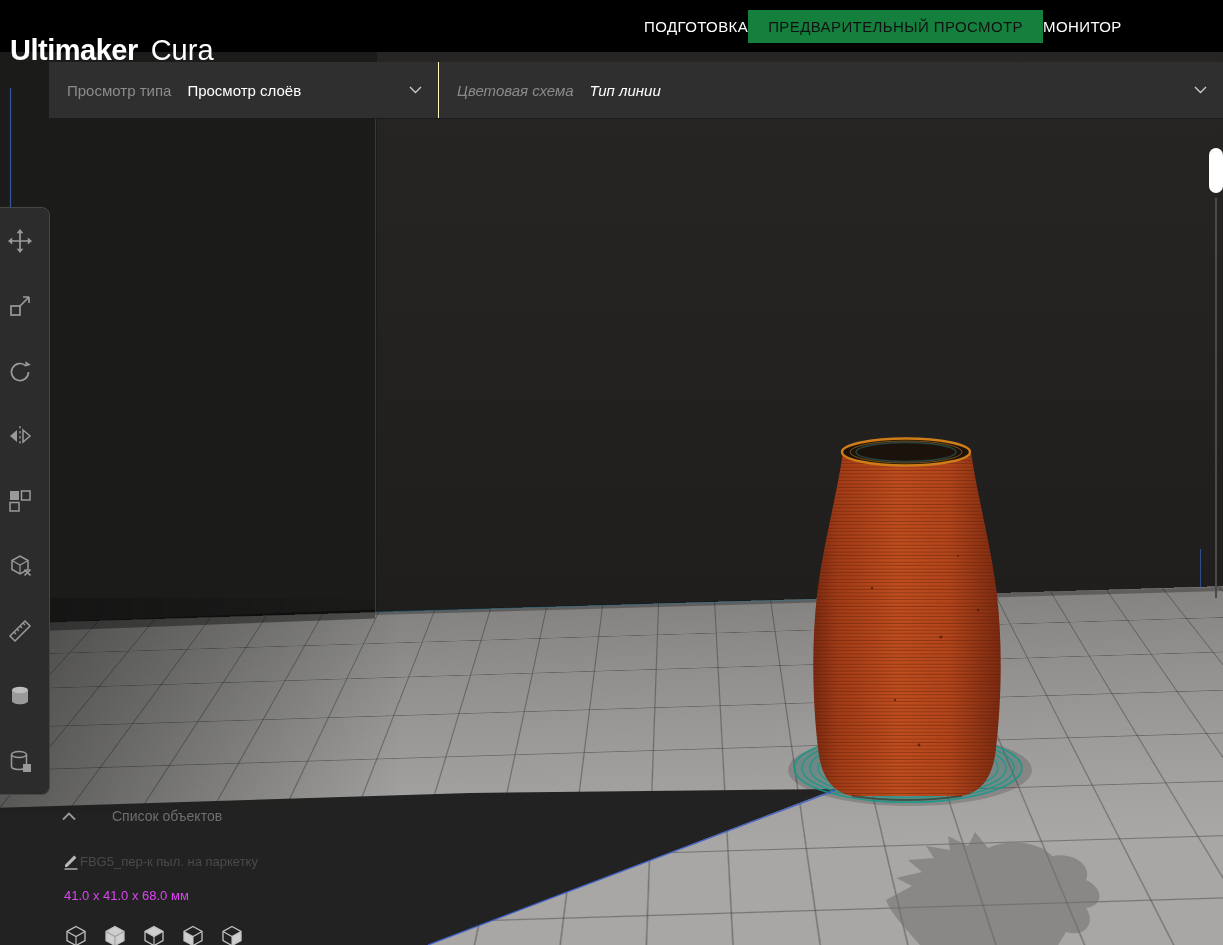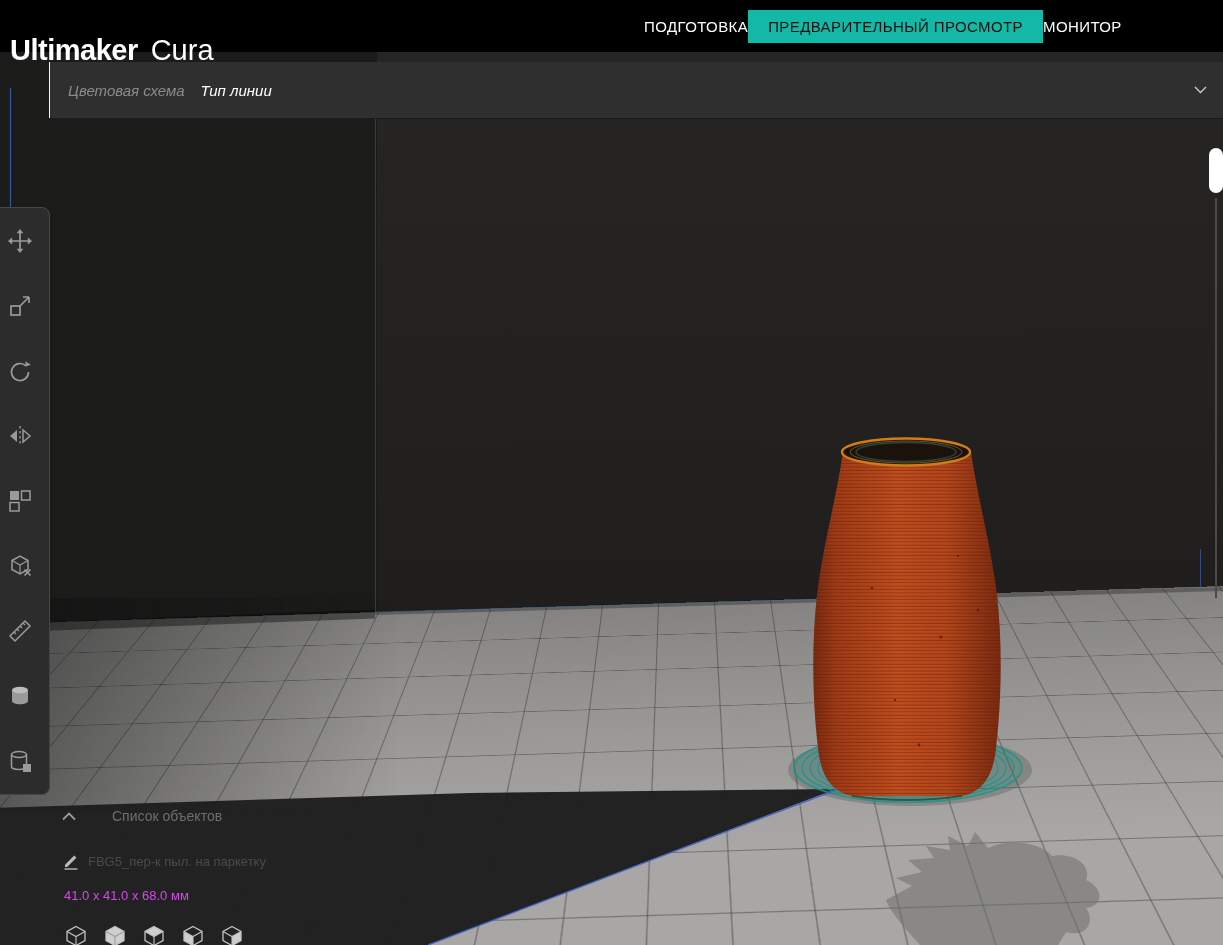--- a/index.html
+++ b/index.html
@@ -29,21 +29,21 @@
 
   
   .header { position:absolute; top:0; left:0; right:0; height:52px; background:#000;
     z-index:10; display:flex; align-items:center; }
   .logo { margin-left:10px; display:flex; align-items:baseline; gap:13px; white-space:nowrap; }
   .logo-bold { font-size:29px; font-weight:700; color:#fff; letter-spacing:-0.5px; }
   .logo-light { font-size:29px; font-weight:300; color:#ffffff;margin-top:48px; }
   .tabs { position:absolute; left:644px; top:0; height:52px; display:flex;
     align-items:center; white-space:nowrap; }
   .tab { font-size:15px; color:#fff; letter-spacing:.4px; }
-  .tab.active { background:#14b8a6; color:#111; height:33px; display:flex;
+  .tab.active { background:#15803d; color:#111; height:33px; display:flex;
     align-items:center; padding:0 20px; }
 
   
   .viewbar { position:absolute; left:49px; right:0; top:62px; height:57px;
     background:#2f2f2f; border-bottom:1px solid #1b1b1b; display:flex;
     z-index:10; box-sizing:border-box; }
   .vb-sec { display:flex; align-items:center; padding:0 16px 0 18px; box-sizing:border-box; }
   .vb-sec1 { width:389px; }
   .vb-sec2 { flex:1; border-left:1px solid #fef9c3;font-style:italic; }
   .vb-label { color:#8b8b8b; font-size:15px; margin-right:16px; white-space:nowrap; }
@@ -54,21 +54,21 @@
   .left-toolbar { position:absolute; left:-10px; top:207px; width:60px; height:588px;
     background:#2c2c2c; border:1px solid #464646; border-radius:8px; z-index:6;
     display:flex; flex-direction:column; justify-content:space-between;
     padding:16px 0; box-sizing:border-box; }
   .tool-btn { width:58px; height:34px; display:flex; align-items:center; justify-content:center; }
 
   
   .objlist { position:absolute; left:62px; top:806px; z-index:6; }
   .objlist-toggle { display:flex; align-items:center; gap:36px; height:20px; }
   .objlist-title { font-size:14px; color:#6e6e6e; }
-  .objlist-item { display:flex; align-items:center; gap:8px; margin-top:26px; }
+  .objlist-item { display:flex; align-items:center; gap:0; margin-top:26px; }
   .objlist-name { font-size:13px; color:#4a4a4a; }
   .objlist-dims { margin-top:18px; margin-left:2px; font-size:13px; color:#d946ef; }
   .viewcubes { display:flex; gap:15px; margin-top:21px; margin-left:2px; }
   .vc-btn { width:24px; height:24px; display:flex; align-items:center; justify-content:center; }
 
   
   .layer-slider { position:absolute; left:1207px; top:146px; width:16px; height:460px; z-index:6; }
   .ls-handle { position:absolute; left:2px; top:2px; width:14px; height:45px;
     background:#fff; border-radius:7px; }
   .ls-track { position:absolute; left:8px; top:52px; width:2px; height:400px; background:#4a4a4a; }
@@ -166,20 +166,27 @@
     <span class="logo-light">Cura</span>
   </div>
   <div class="tabs">
     <div class="tab">ПОДГОТОВКА</div>
     <div class="tab active">ПРЕДВАРИТЕЛЬНЫЙ ПРОСМОТР</div>
     <div class="tab">МОНИТОР</div>
   </div>
 </div>
 
 <div class="viewbar">
+  <div class="vb-sec vb-sec1">
+    <span class="vb-label">Просмотр типа</span>
+    <span class="vb-value">Просмотр слоёв</span>
+    <svg class="vb-chevron" width="13" height="8" viewBox="0 0 13 8">
+      <polyline points="1,1 6.5,6.5 12,1" fill="none" stroke="#c9c9c9" stroke-width="1.4"></polyline>
+    </svg>
+  </div>
   <div class="vb-sec vb-sec2">
     <span class="vb-label">Цветовая схема</span>
     <span class="vb-value">Тип линии</span>
     <svg class="vb-chevron" width="13" height="8" viewBox="0 0 13 8">
       <polyline points="1,1 6.5,6.5 12,1" fill="none" stroke="#c9c9c9" stroke-width="1.4"></polyline>
     </svg>
   </div>
 </div>
 
 <div class="left-toolbar">

